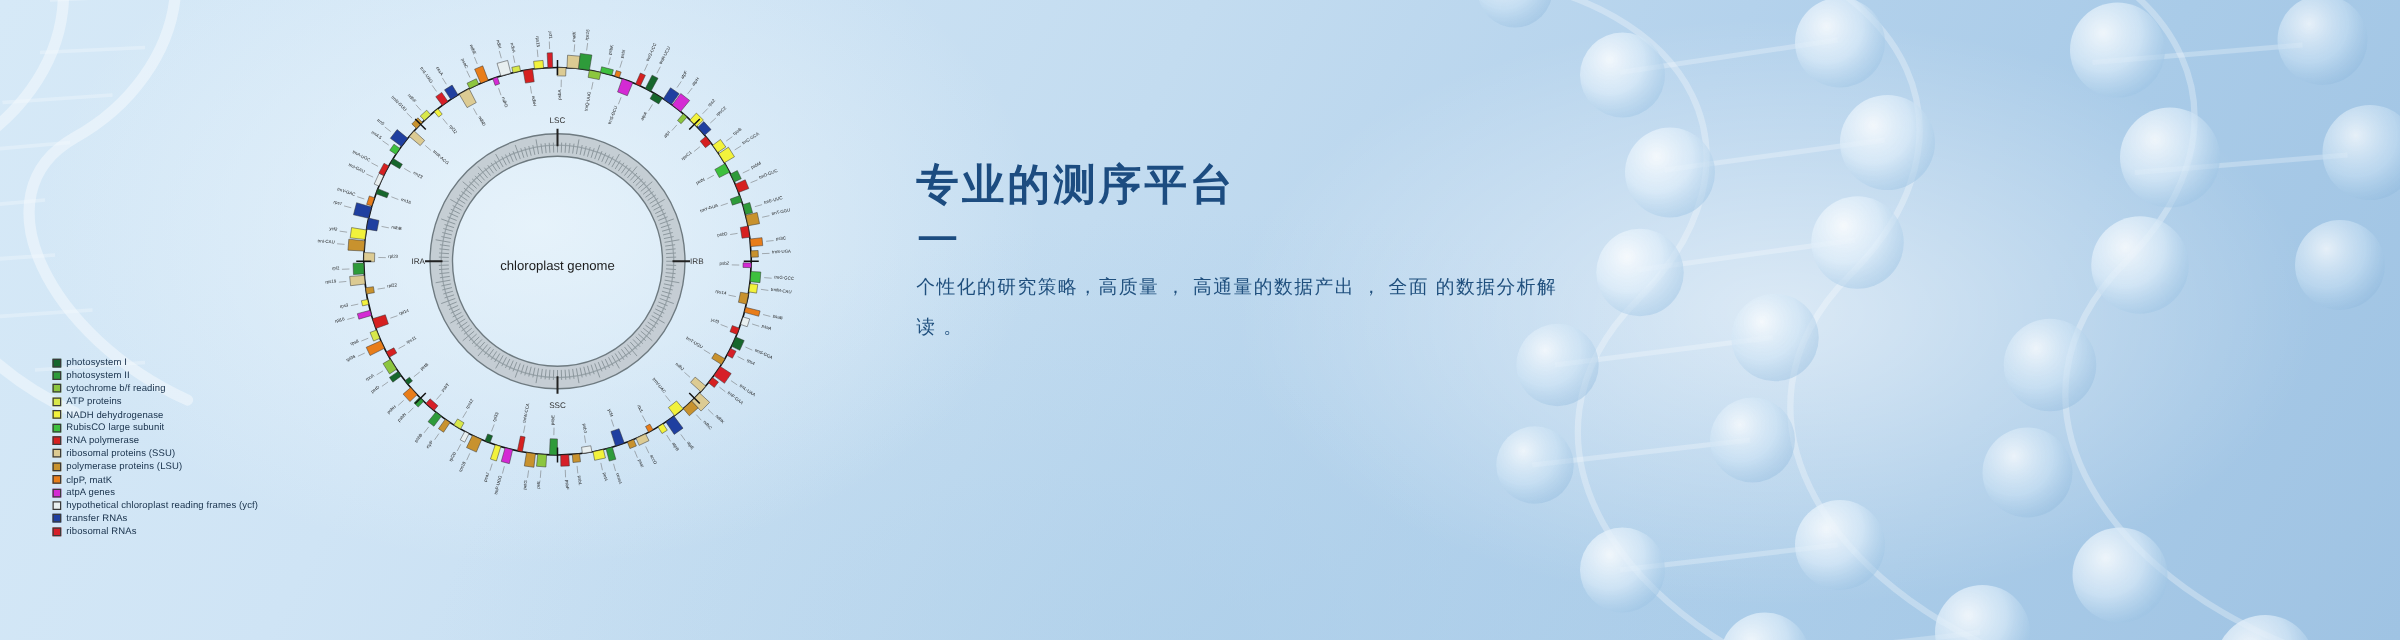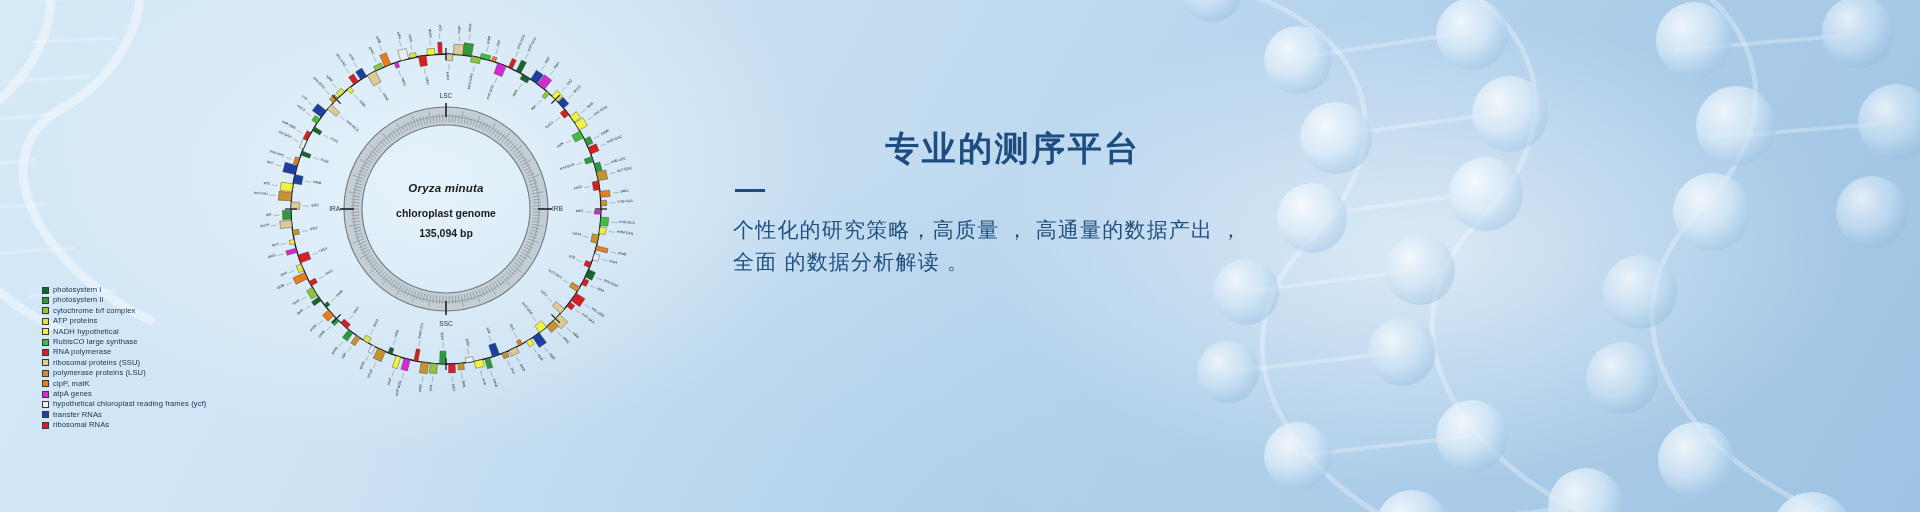--- a/index.html
+++ b/index.html
@@ -23,43 +23,42 @@
 
   
   .genome{position:absolute;left:236px;top:4px;width:420px;height:410px;}
   .genome svg{display:block;}
 
   .center-label{
     position:absolute;left:236px;top:4px;width:420px;height:410px;
     pointer-events:none;
   }
   .center-txt{
-    position:absolute;left:0;right:0;text-align:center;color:#1c1c1c;font-weight:bold;
+    position:absolute;left:0;right:0;text-align:center;color:#1c1c1c;
   }
   .c-species{top:178px;font-style:italic;font-weight:bold;font-size:11.5px;letter-spacing:.2px;}
   .c-genome{top:203px;font-size:10.5px;}
   .c-bp{top:223px;font-size:10.5px;}
 
   
   .legend{position:absolute;left:6px;top:285px;font-size:7.6px;line-height:10.4px;color:#17304a;}
   .legend-row{display:flex;align-items:center;height:10.4px;padding-left:36px;}
   .swatch{width:7px;height:7px;border:1px solid #3a3a3a;margin-right:4px;flex:none;box-sizing:border-box;}
   .legend-label{white-space:nowrap;font-family:"Liberation Sans",sans-serif;letter-spacing:.1px;}
 
   
   .copy{position:absolute;left:733px;top:130px;width:560px;}
   .headline{
     font-size:34px;font-weight:bold;color:#1c4c80;letter-spacing:2.5px;
     margin:0;line-height:1.1;
     font-family:"Liberation Sans","DejaVu Sans",sans-serif;
-    text-align:center;
   }
   .rule{width:30px;height:3px;background:#1c4c80;margin:22px 0 22px 2px;}
   .subcopy{
-    font-size:21px;color:#1f4f7d;line-height:32px;margin:0;letter-spacing:1.2px;
+    font-size:15px;color:#1f4f7d;line-height:32px;margin:0;letter-spacing:1.2px;
     max-width:520px;
   }
 </style>
 </head>
 <body>
 
 <div class="banner">
 
   <svg class="helix-left" viewBox="0 0 420 430">
     <g fill="none" stroke="#ffffff" stroke-opacity="0.55" stroke-width="9" stroke-linecap="round">
@@ -691,49 +690,47 @@
           <line x1="315.3589103967956" y1="310.3589103967956" x2="323.84419177103416" y2="318.84419177103416"></line>
           <line x1="210" y1="354" x2="210" y2="366"></line>
           <line x1="104.64108960320443" y1="310.3589103967956" x2="96.15580822896585" y2="318.84419177103416"></line>
           <line x1="61" y1="205.00000000000003" x2="49" y2="205.00000000000003"></line>
           <line x1="104.64108960320439" y1="99.64108960320443" x2="96.15580822896582" y2="91.15580822896585"></line>
         </g>
     </svg>
   </div>
 
   <div class="center-label">
-    <div class="center-txt c-species">Oryza minuta</div>
     <div class="center-txt c-genome">chloroplast genome</div>
-    <div class="center-txt c-bp">135,094 bp</div>
   </div>
 
   <div class="legend" id="legend">
       <div class="legend-row">
         <span class="swatch" style="background: rgb(22, 102, 44);"></span>
         <span class="legend-label">photosystem I</span>
       </div>
       <div class="legend-row">
         <span class="swatch" style="background: rgb(46, 155, 58);"></span>
         <span class="legend-label">photosystem II</span>
       </div>
       <div class="legend-row">
         <span class="swatch" style="background: rgb(140, 198, 63);"></span>
-        <span class="legend-label">cytochrome b/f complex</span>
+        <span class="legend-label">cytochrome b/f reading</span>
       </div>
       <div class="legend-row">
         <span class="swatch" style="background: rgb(216, 232, 74);"></span>
         <span class="legend-label">ATP proteins</span>
       </div>
       <div class="legend-row">
         <span class="swatch" style="background: rgb(242, 242, 60);"></span>
-        <span class="legend-label">NADH hypothetical</span>
+        <span class="legend-label">NADH dehydrogenase</span>
       </div>
       <div class="legend-row">
         <span class="swatch" style="background: rgb(62, 192, 62);"></span>
-        <span class="legend-label">RubisCO large synthase</span>
+        <span class="legend-label">RubisCO large subunit</span>
       </div>
       <div class="legend-row">
         <span class="swatch" style="background: rgb(214, 32, 32);"></span>
         <span class="legend-label">RNA polymerase</span>
       </div>
       <div class="legend-row">
         <span class="swatch" style="background: rgb(220, 203, 147);"></span>
         <span class="legend-label">ribosomal proteins (SSU)</span>
       </div>
       <div class="legend-row">

